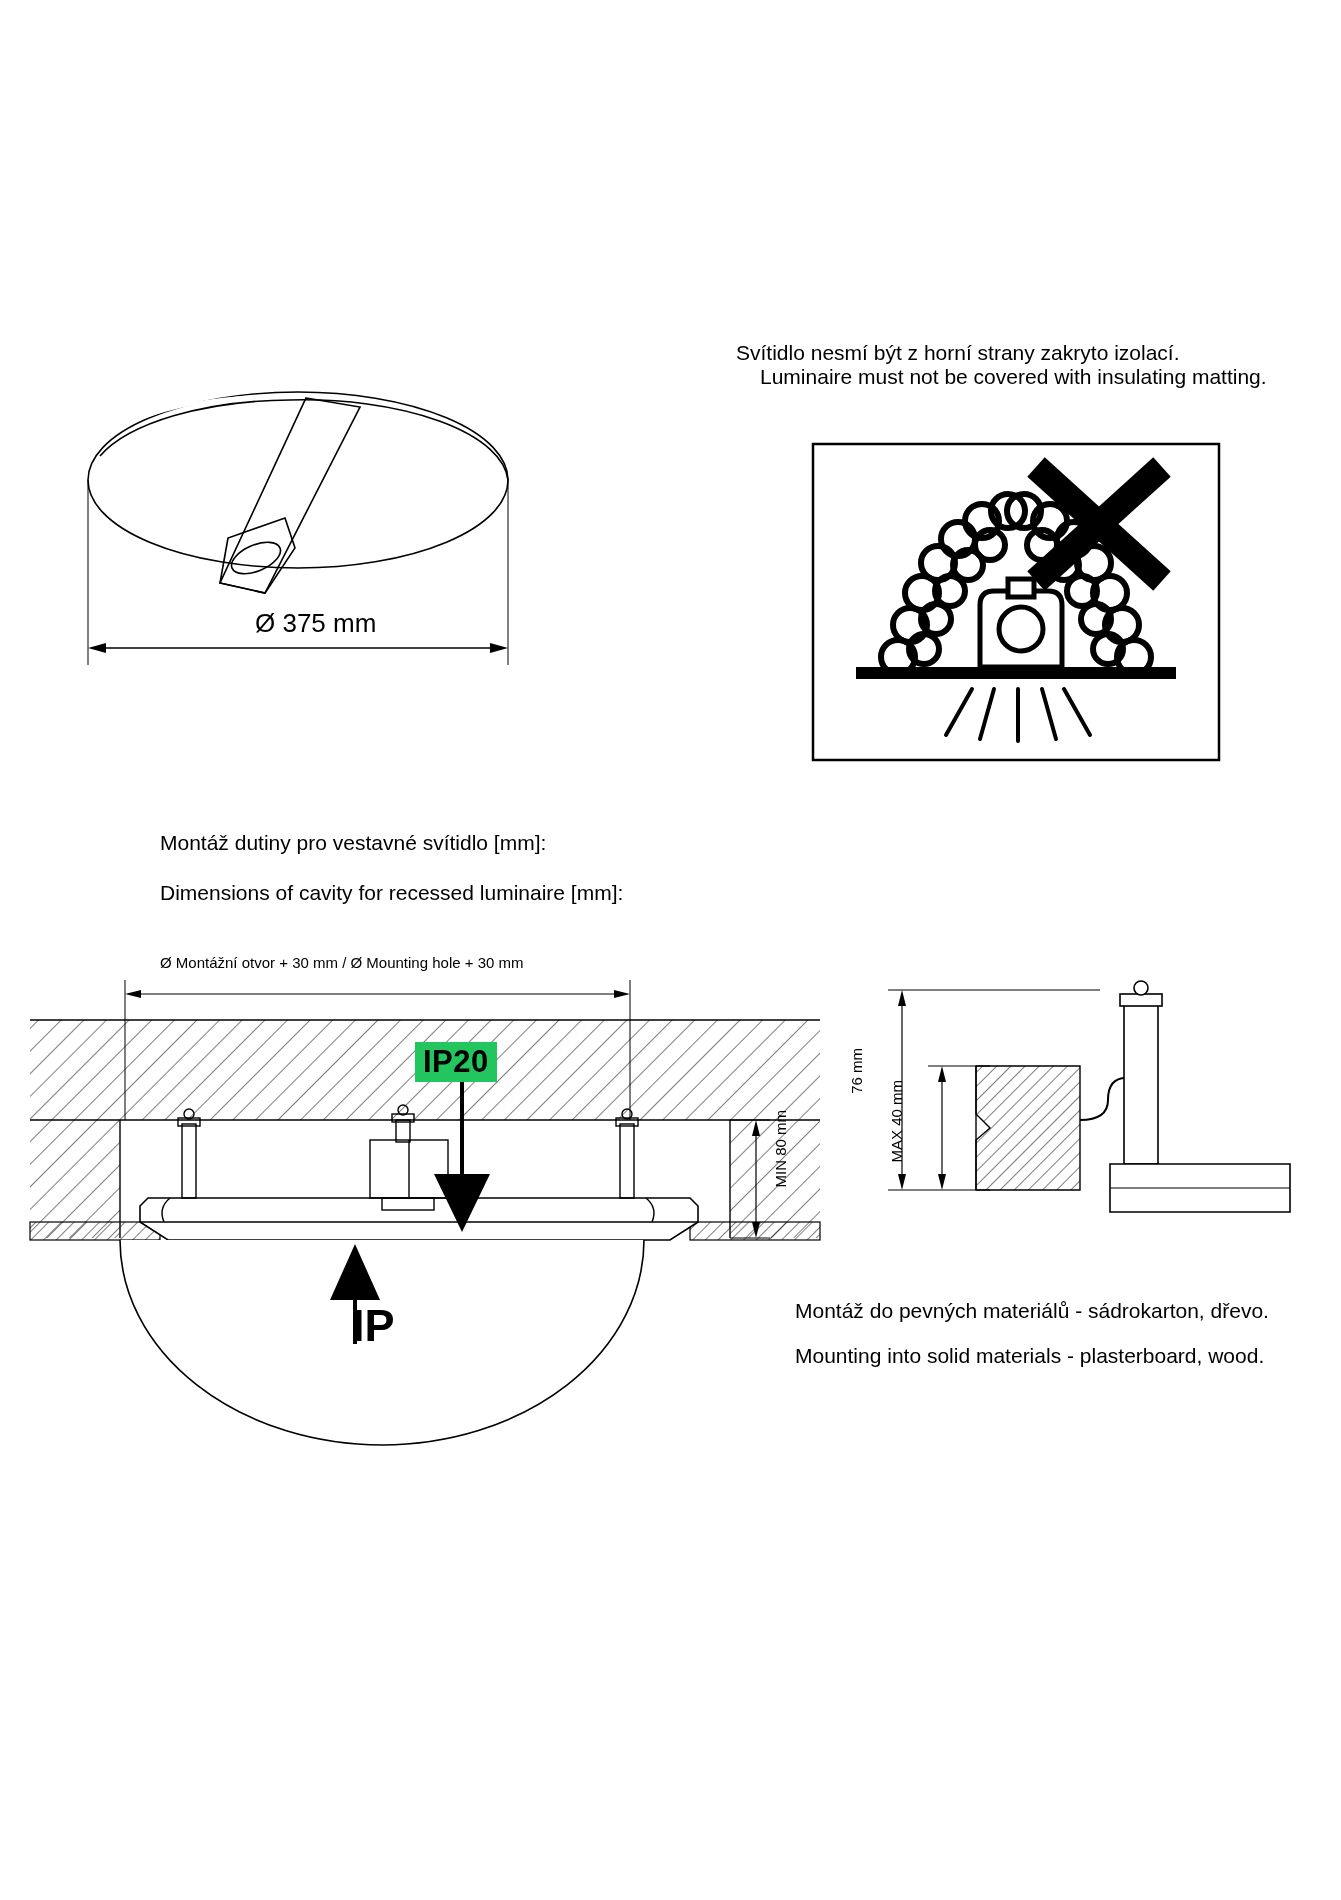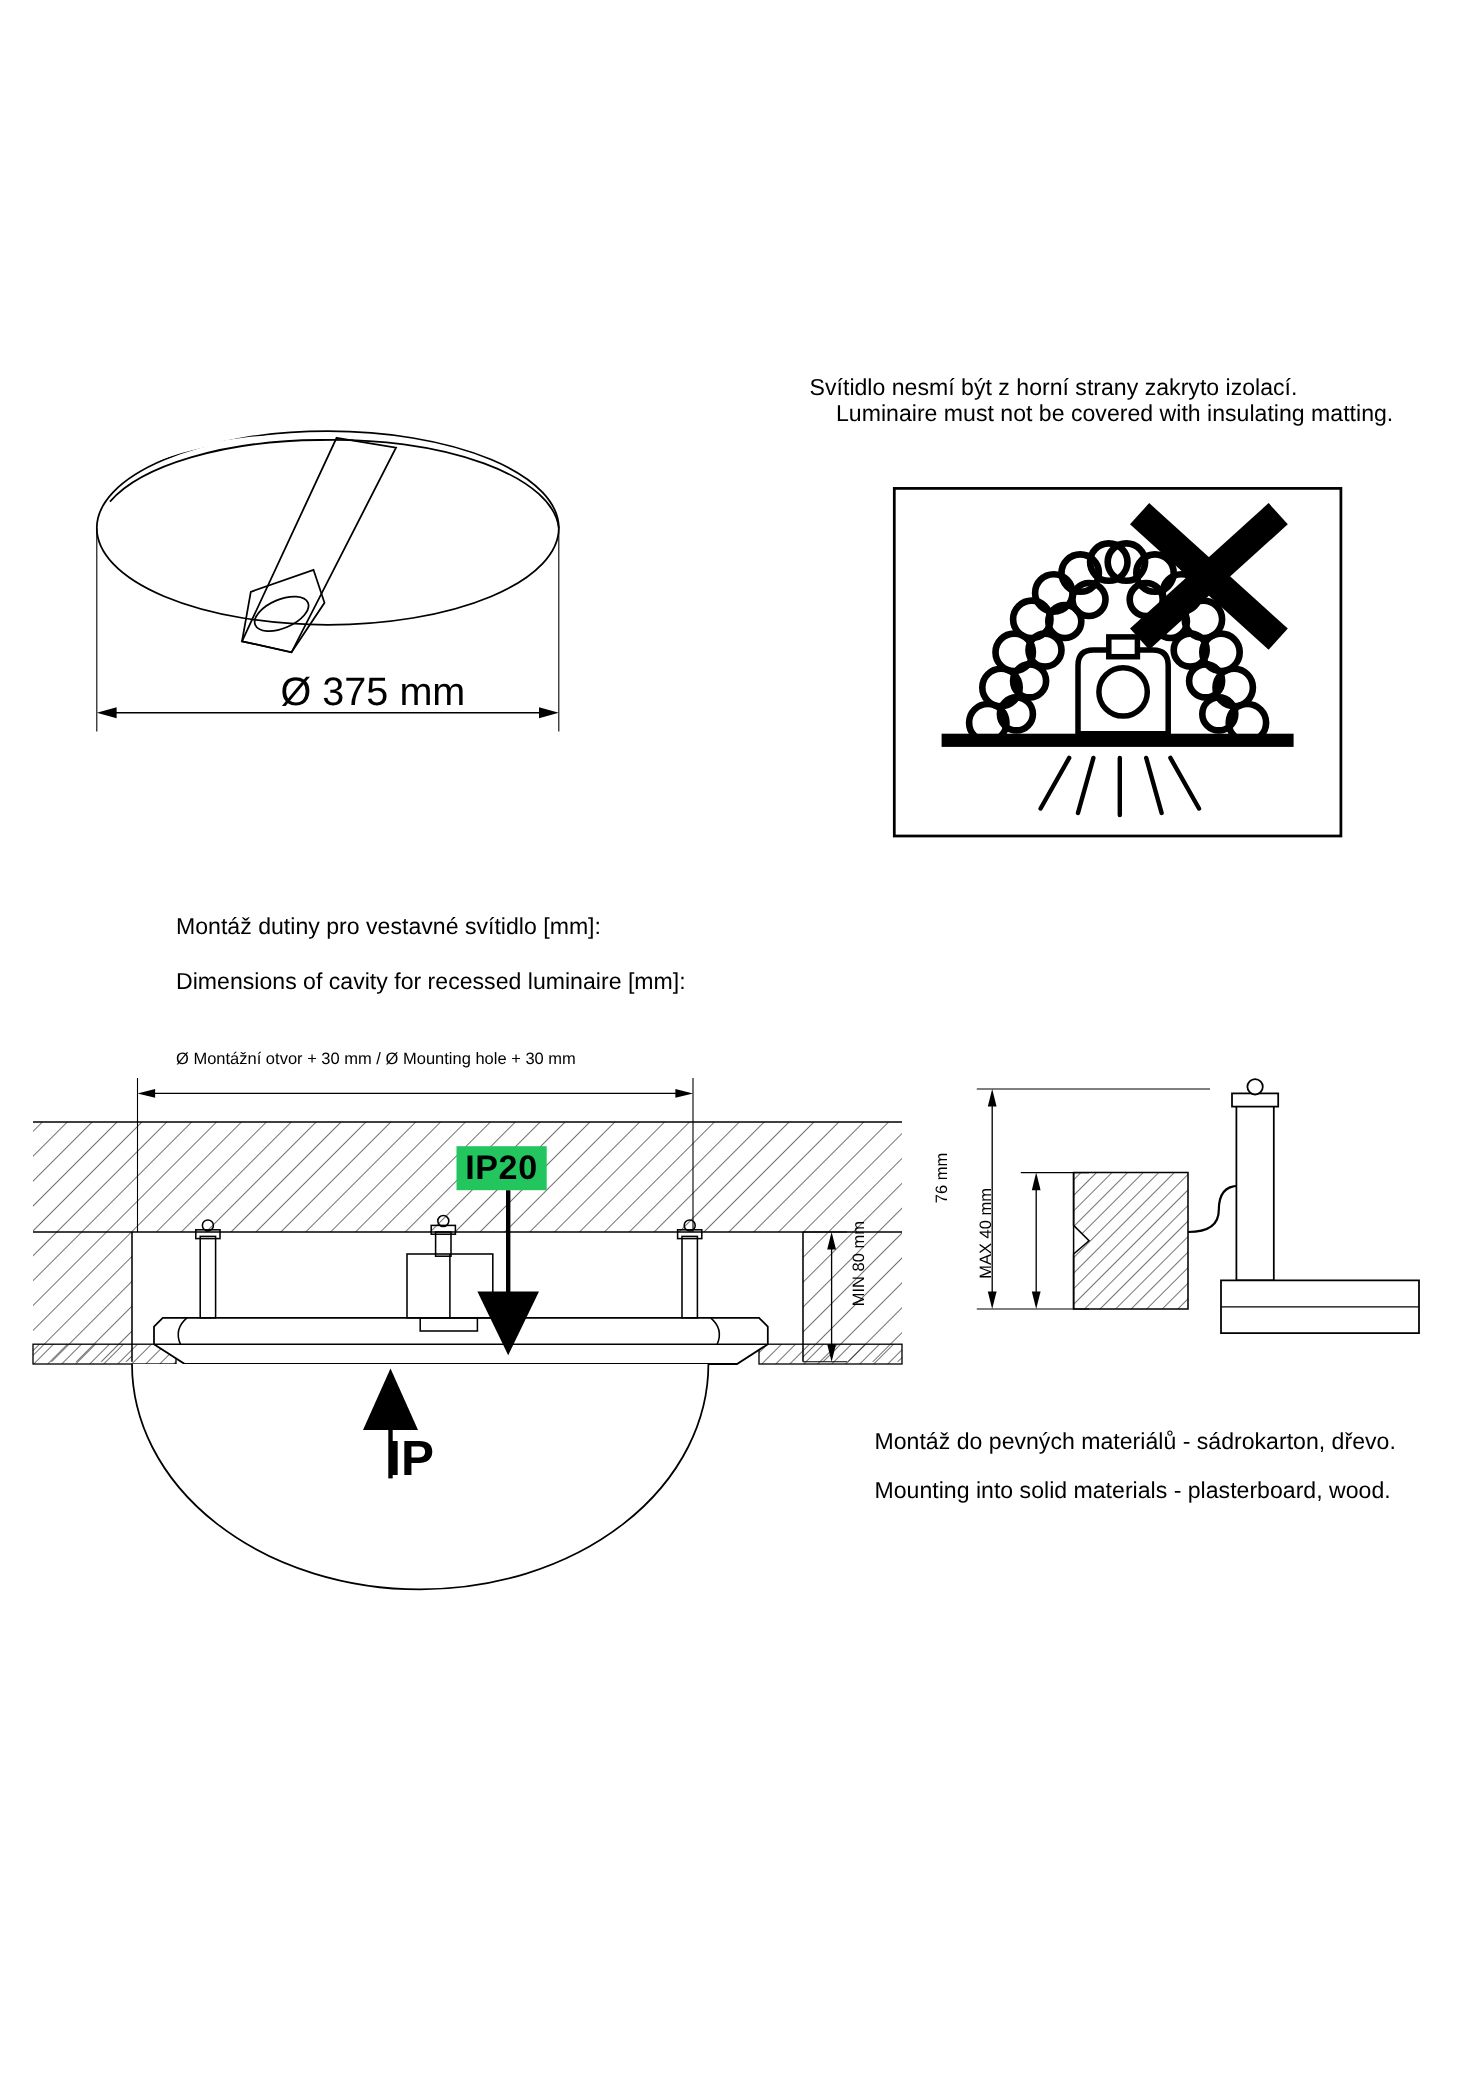--- a/index.html
+++ b/index.html
@@ -11,21 +11,21 @@
     width: 1341px;
     height: 1900px;
     position: relative;
     font-family: "Liberation Sans", sans-serif;
     color: #000000;
     overflow: hidden;
   }
   .abs { position: absolute; }
   .txt { font-size: 21px; line-height: 1.2; white-space: nowrap; }
   .txt-sm { font-size: 15px; line-height: 1.2; white-space: nowrap; }
-  .txt-dim { font-size: 36px; font-weight: 400; white-space: nowrap; }
+  .txt-dim { font-size: 26px; font-weight: 400; white-space: nowrap; }
   svg { display: block; overflow: visible; }
 
   
   #dome-view { left: 60px; top: 380px; }
 
   
   #warn-text-1 { left: 736px; top: 340px; }
   #warn-text-2 { left: 760px; top: 364px; }
   #warn-box { left: 812px; top: 443px; }
 

